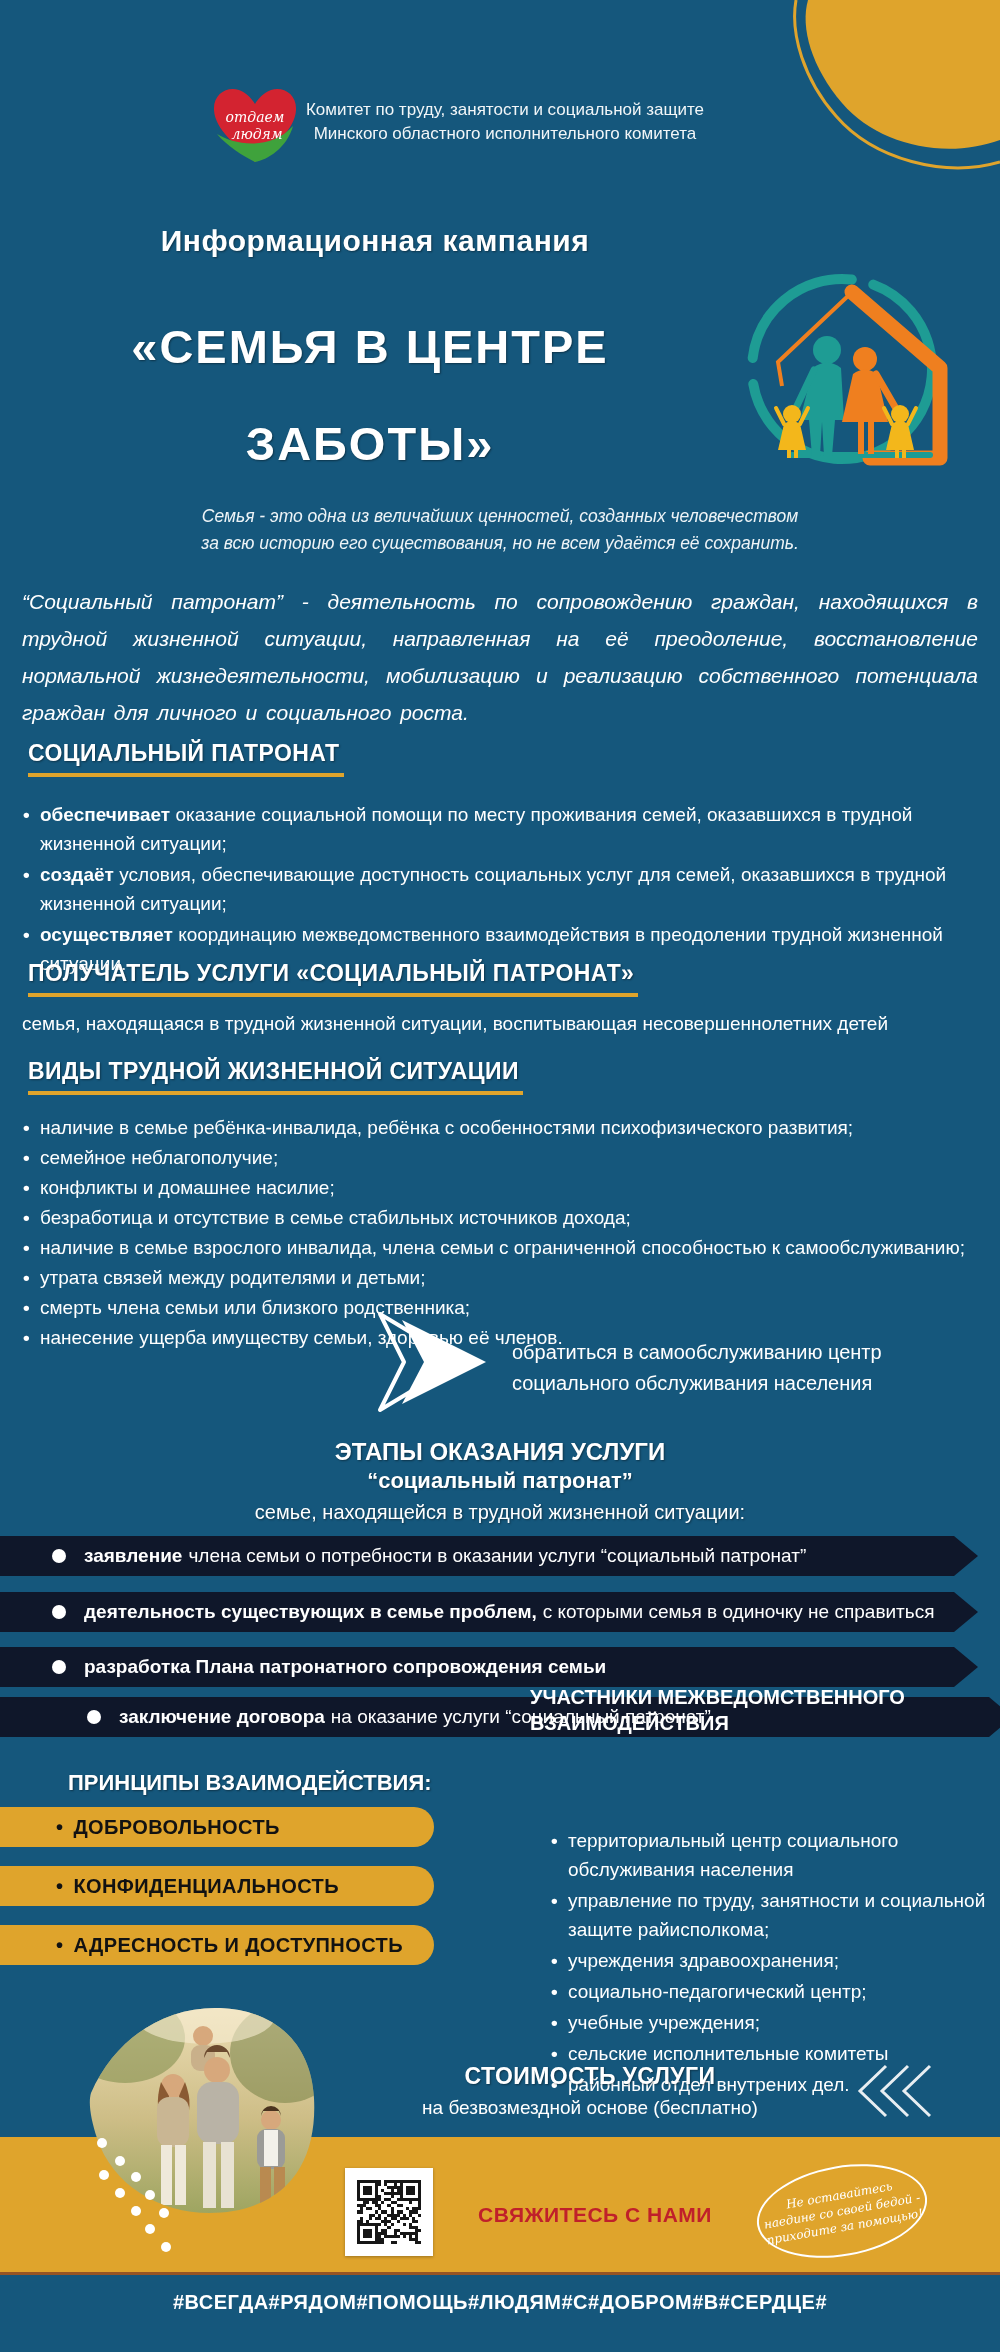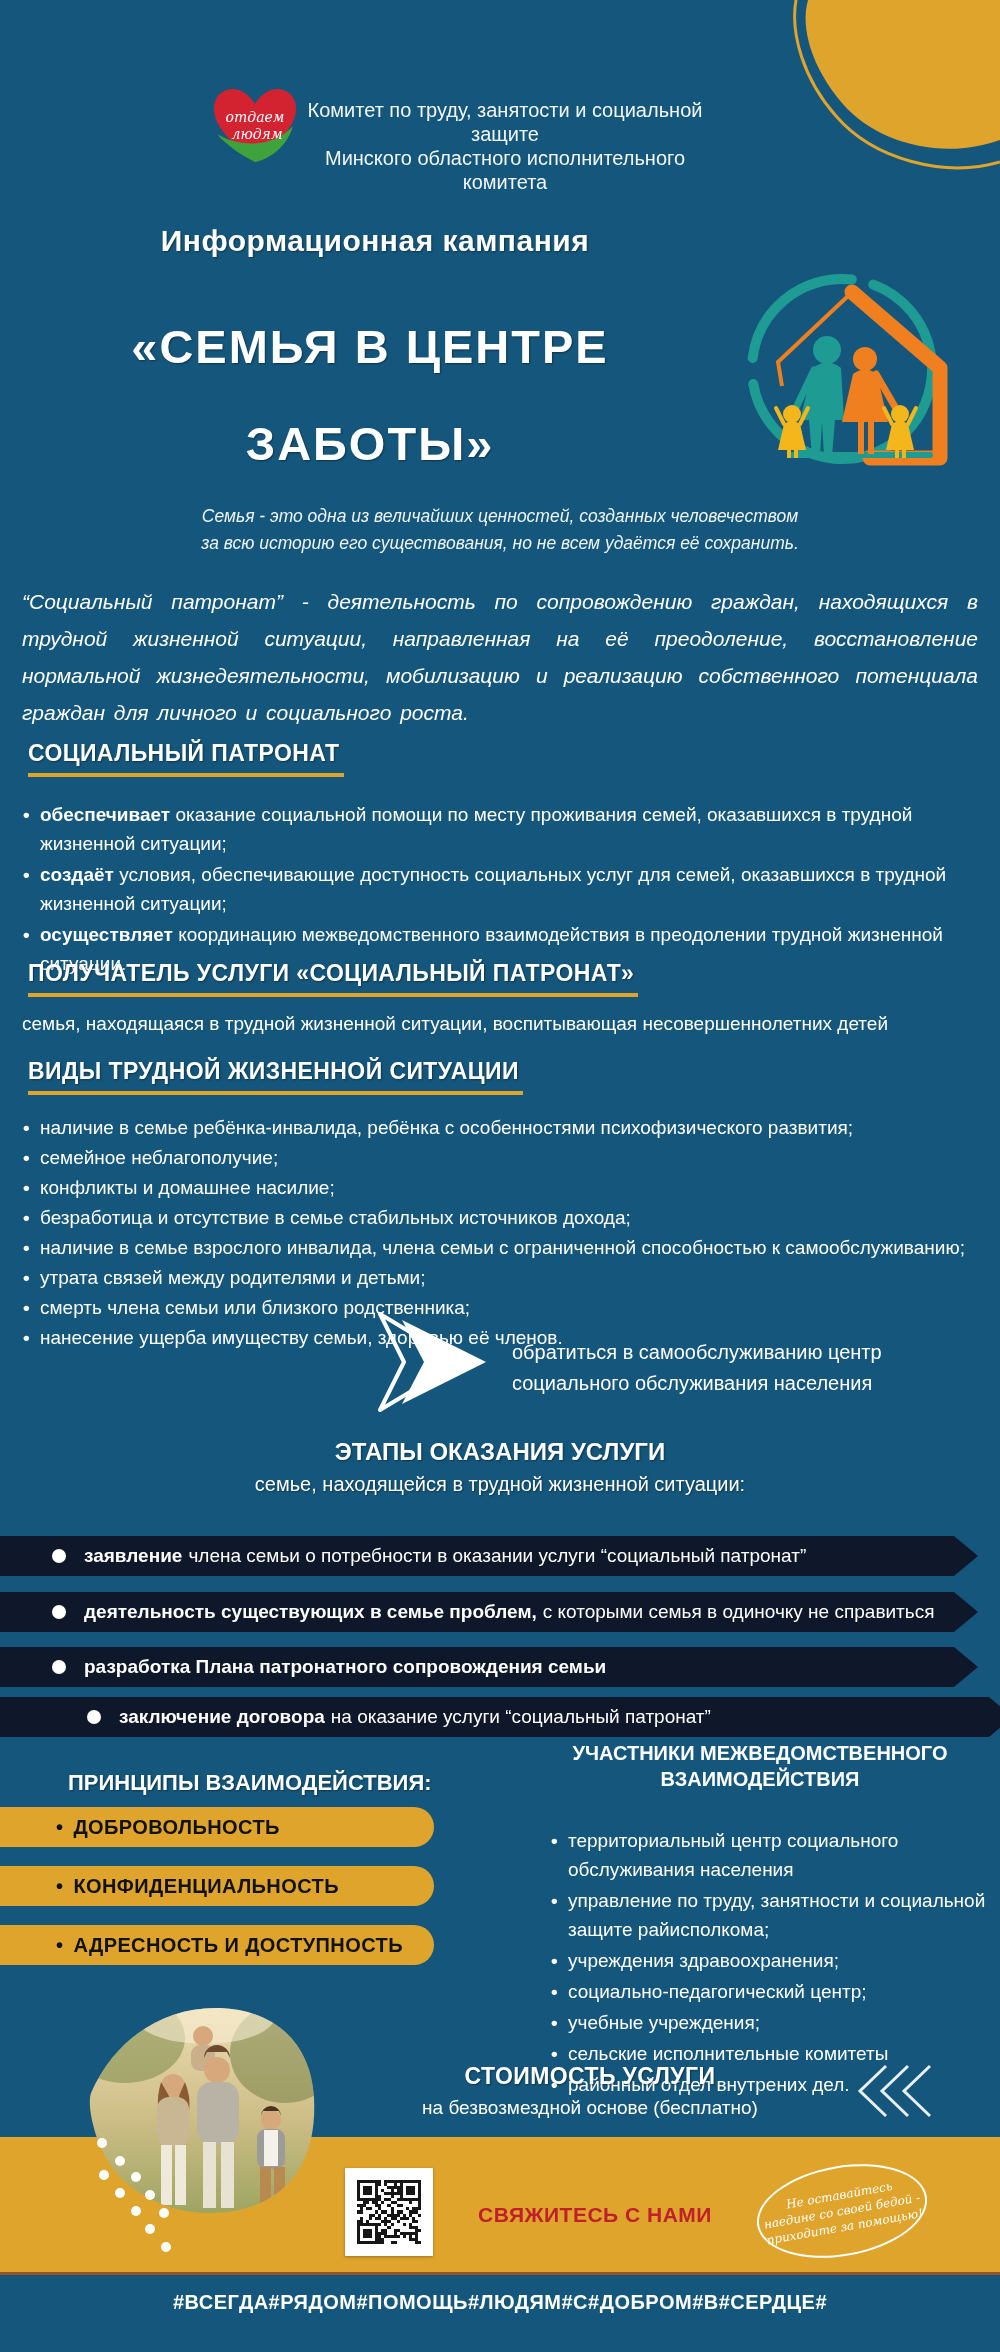--- a/index.html
+++ b/index.html
@@ -2,21 +2,21 @@
 <html><head>
 <meta charset="utf-8">
 <style>
   html,body{margin:0;padding:0;}
   body{width:1000px;font-family:"Liberation Sans","DejaVu Sans",sans-serif;}
   .poster{position:relative;width:1000px;height:2352px;background:#15577C;overflow:hidden;color:#fff;}
   .abs{position:absolute;}
   .shadow{text-shadow:1px 1px 2px rgba(0,0,0,.4);}
 
   
-  .org{left:300px;top:98px;width:410px;text-align:center;font-size:20px;line-height:24px;color:#f2f6f8;}
+  .org{left:300px;top:98px;width:410px;text-align:center;font-size:17px;line-height:24px;color:#f2f6f8;}
   .campaign{left:0;top:224px;width:750px;text-align:center;font-size:30px;font-weight:bold;letter-spacing:.5px;}
   .main-title{left:0;top:298px;width:740px;text-align:center;font-size:47px;font-weight:bold;line-height:97px;letter-spacing:2px;}
 
   .epigraph{left:100px;top:503px;width:800px;text-align:center;font-style:italic;font-size:17.5px;line-height:27px;color:#eef4f7;}
   .definition{left:22px;top:583px;width:956px;margin:0;font-style:italic;font-size:21px;line-height:37px;text-align:justify;word-spacing:3px;}
 
   .sec-h{font-size:23px;font-weight:bold;letter-spacing:.4px;display:inline-block;border-bottom:4px solid #DFA42C;padding:0 4px 6px 0;}
   ul.blt{list-style:none;margin:0;padding:0;font-size:19px;line-height:29px;}
   ul.blt li{position:relative;padding-left:20px;margin-bottom:2px;}
   ul.blt li::before{content:"•";position:absolute;left:3px;top:0;font-weight:bold;}
@@ -33,21 +33,21 @@
   .stage-bar{left:0;width:978px;height:40px;background:#0f172a;display:flex;align-items:center;font-size:19px;
     clip-path:polygon(0 0,calc(100% - 24px) 0,100% 50%,calc(100% - 24px) 100%,0 100%);}
   .stage-bar .dot{width:14px;height:14px;border-radius:50%;background:#fff;margin:0 18px 0 52px;flex:0 0 auto;}
   .stage-bar b{margin-right:6px;white-space:nowrap;}
 
   
   .princ-h{left:68px;top:1770px;font-size:22px;font-weight:bold;}
   .pill{left:0;width:434px;height:40px;background:#DFA42C;border-radius:0 30px 30px 0;color:#121212;
     display:flex;align-items:center;font-size:20px;font-weight:bold;letter-spacing:.4px;}
   .pill .pb{margin:0 10px 0 56px;}
-  .part-h{left:530px;top:1740px;width:460px;text-align:center;font-size:20px;font-weight:bold;line-height:26px;}
+  .part-h{left:530px;top:1684px;width:460px;font-size:20px;font-weight:bold;line-height:26px;}
   .part-list{left:548px;top:1826px;width:440px;font-size:17.5px;line-height:24px;}
   .part-list li{margin-bottom:1px;}
 
   
   .cost{left:360px;top:2063px;width:460px;text-align:center;}
   .cost .ch{font-size:23px;font-weight:bold;letter-spacing:.4px;}
   .cost .ct{font-size:19px;margin-top:7px;}
 
   
   .gold-band{left:0;top:2137px;width:1000px;height:138px;background:#DFA42C;}
@@ -157,20 +157,21 @@
     <path d="M12,6 L92,54 L12,102 L36,54 Z" fill="none" stroke="#fff" stroke-width="4" stroke-linejoin="round"></path>
     <path d="M34,12 L118,54 L34,96 L56,54 Z" fill="#fff"></path>
   </svg>
   <div class="abs howa">
     <div>обратиться в самообслуживанию центр</div>
     <div>социального обслуживания населения</div>
   </div>
 
   <div class="abs stages-head shadow">
     <div class="l1">ЭТАПЫ ОКАЗАНИЯ УСЛУГИ</div>
+    <div class="l2">“социальный патронат”</div>
     <div class="l3">семье, находящейся в трудной жизненной ситуации:</div>
   </div>
 
   <div class="abs stage-bar" style="top:1536px;">
     <span class="dot"></span>
     <b>заявление</b>
       <span>члена семьи о потребности в оказании услуги “социальный патронат”</span>
   </div>
   <div class="abs stage-bar" style="top:1592px;">
     <span class="dot"></span>

